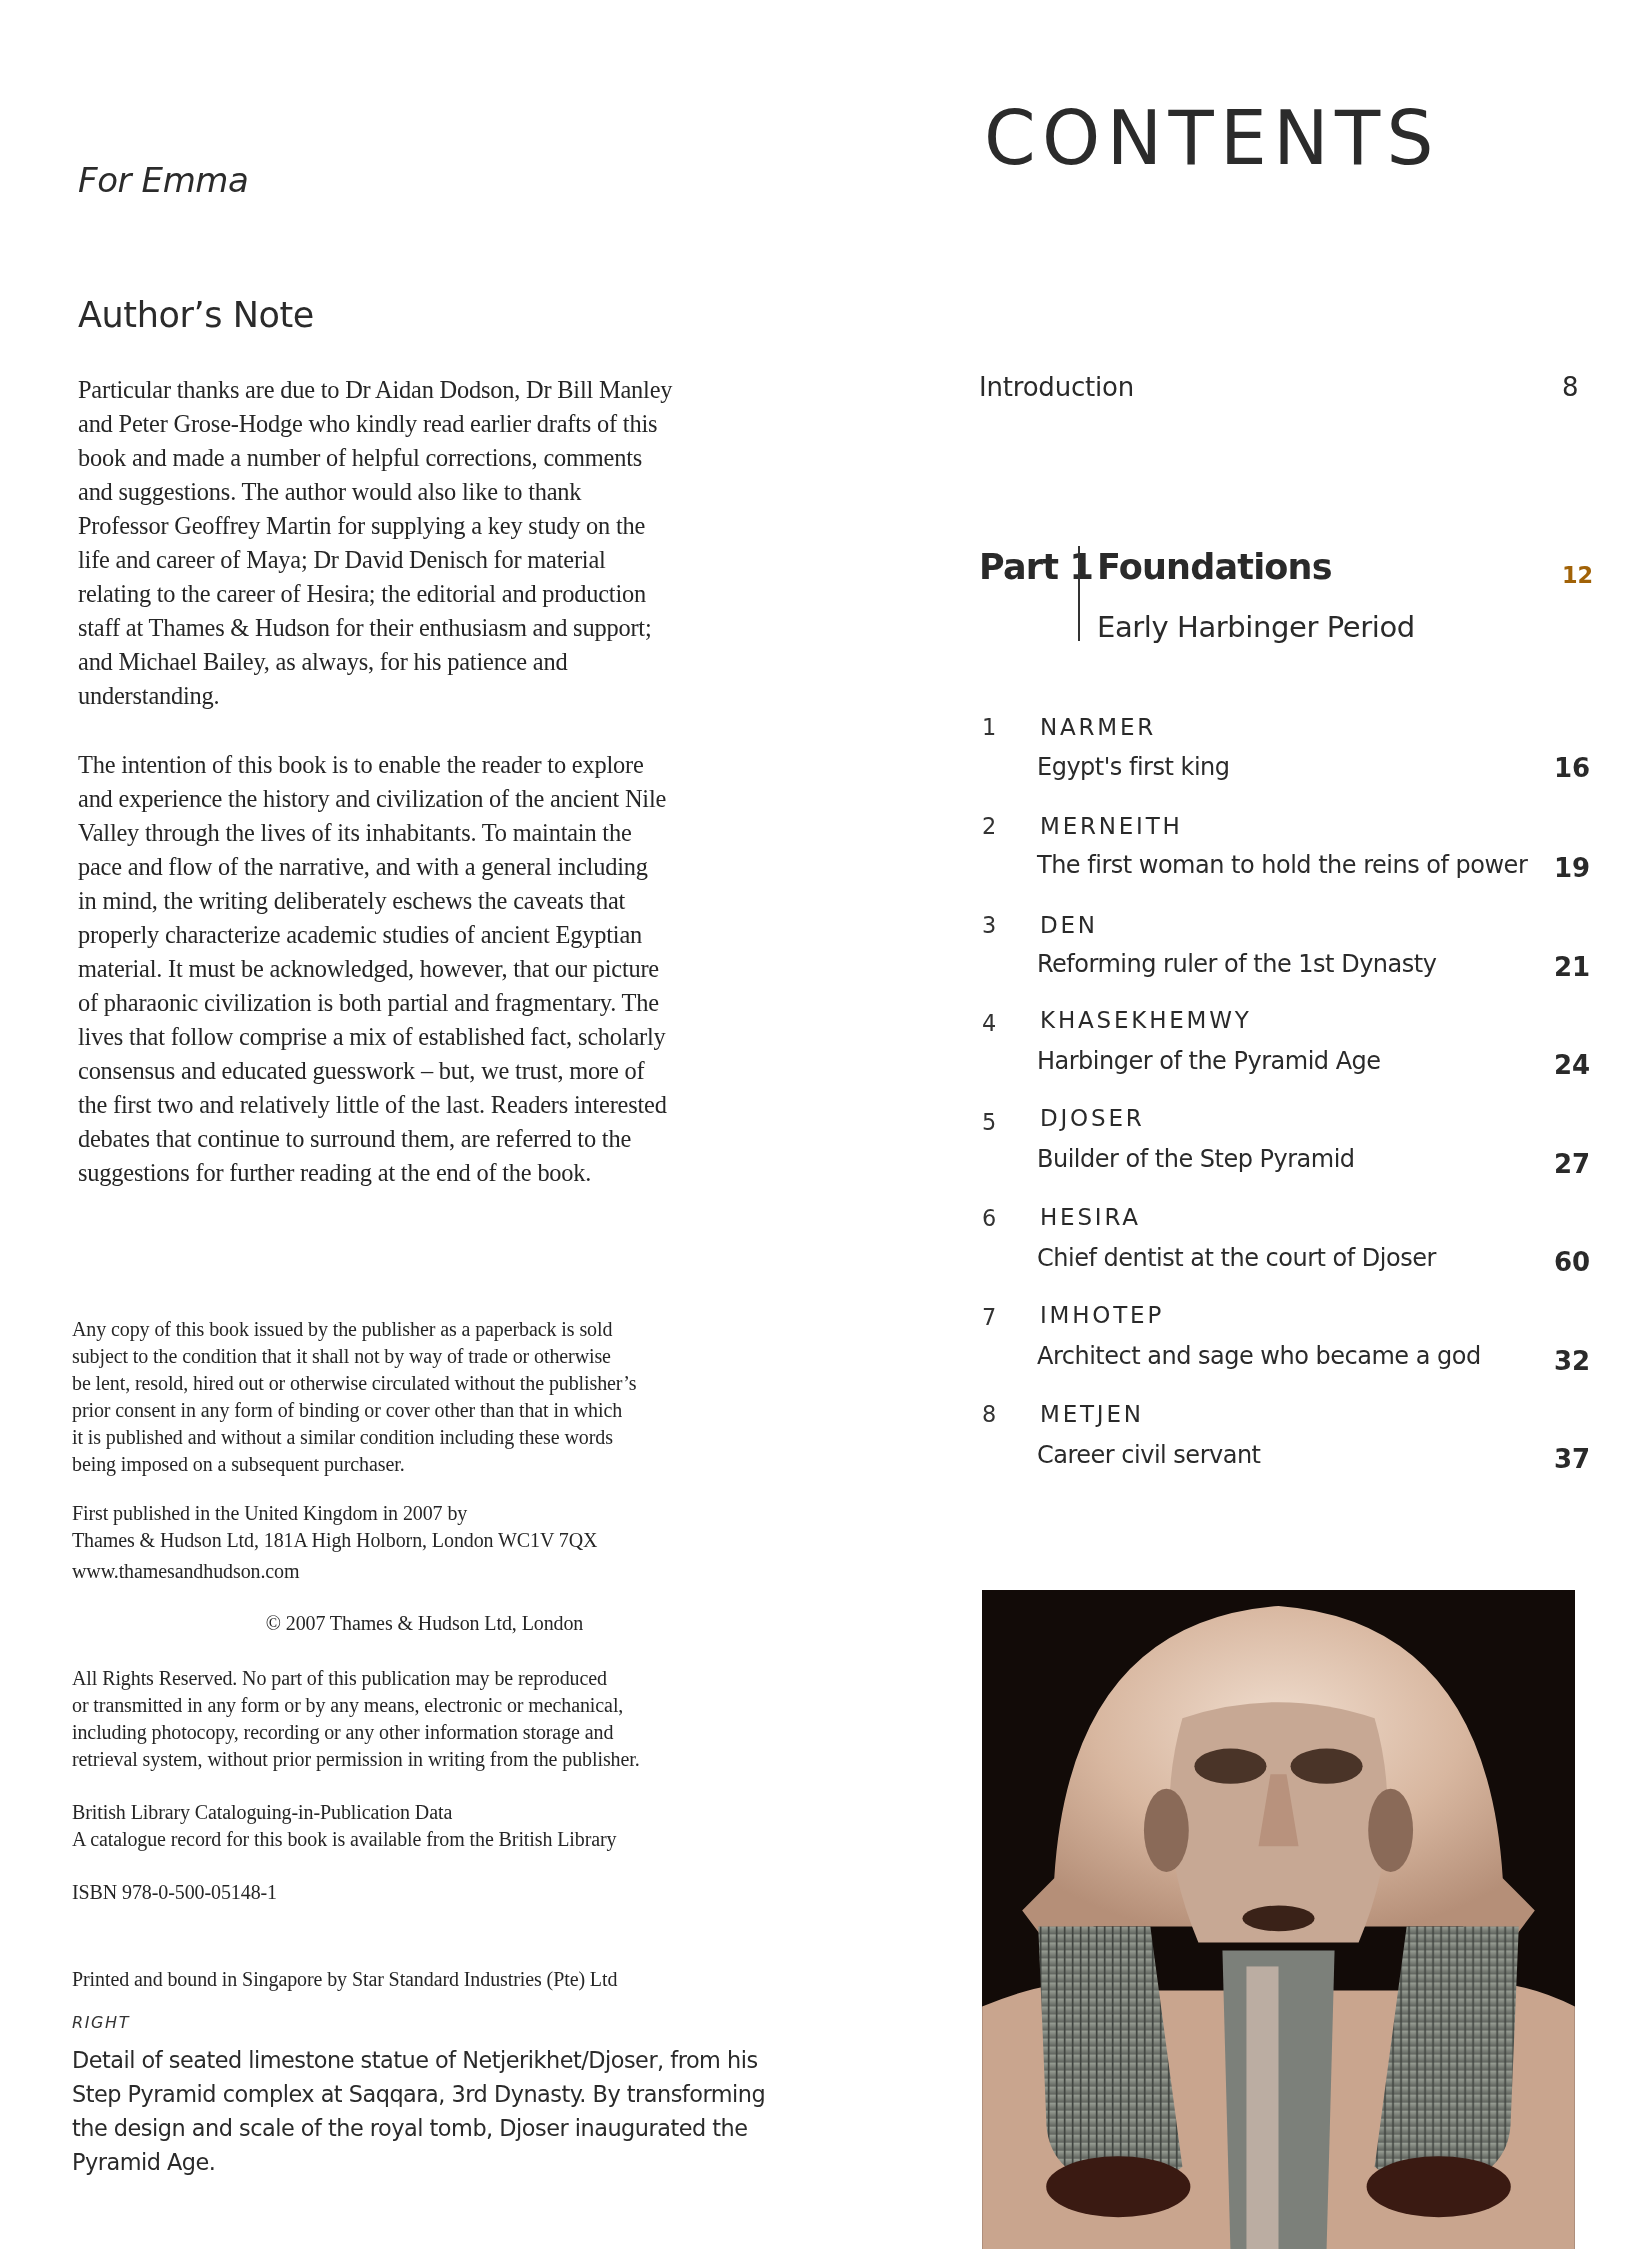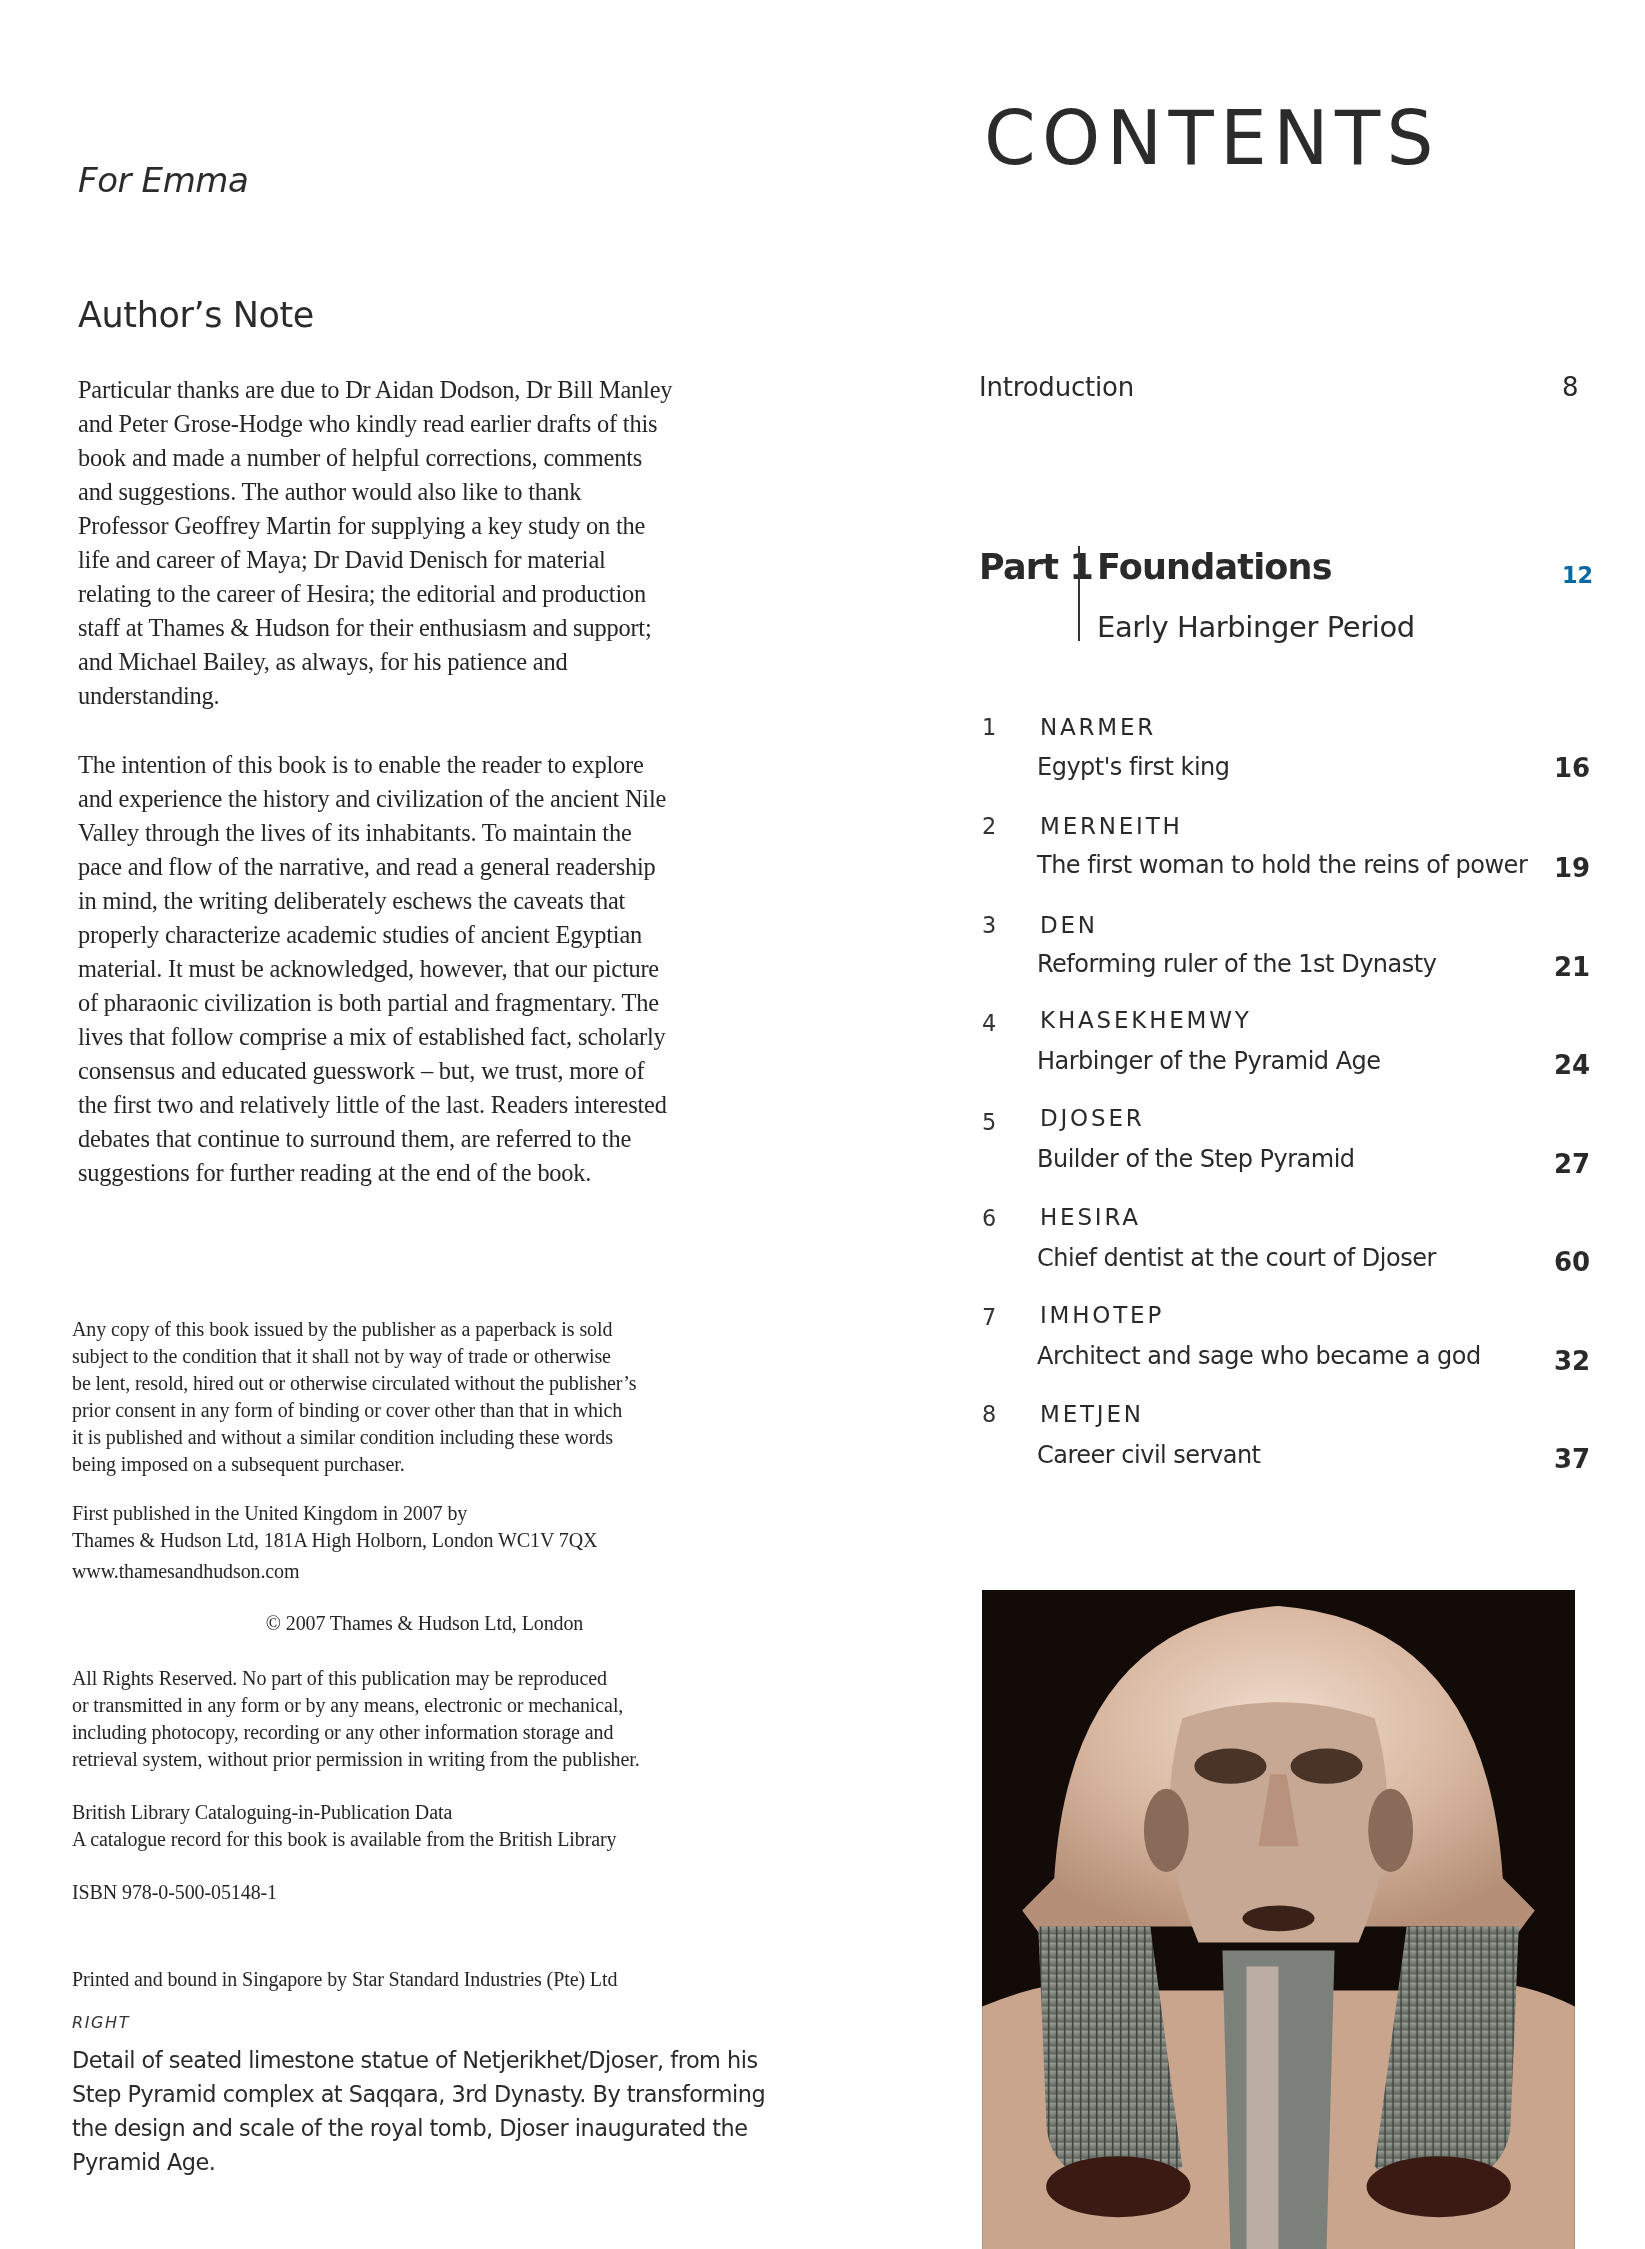--- a/index.html
+++ b/index.html
@@ -31,21 +31,21 @@
 
   
   #contents-title { left:984px; top:95px; font-size:74px; letter-spacing:6.4px; color:#2b2b2b; font-weight:normal; }
   #intro-label { left:979px; top:372px; font-size:26px; color:#2a2a2a; letter-spacing:-0.2px; }
   #intro-page { left:1562px; top:372px; font-size:26px; color:#2a2a2a; }
 
   #part-label { left:979px; top:547px; font-size:35px; font-weight:bold; letter-spacing:-0.8px; color:#2a2a2a; }
   #part-divider { left:1078px; top:546px; width:2.4px; height:95px; background:#333; }
   #part-title { left:1097px; top:547px; font-size:35px; font-weight:bold; letter-spacing:-0.8px; color:#2a2a2a; }
   #part-subtitle { left:1097px; top:610px; font-size:29px; color:#2a2a2a; letter-spacing:-0.4px; }
-  #part-page { left:1562px; top:562px; font-size:22.4px; font-weight:bold; color:#0369a1;text-align:right; }
+  #part-page { left:1562px; top:562px; font-size:22.4px; font-weight:bold; color:#a16207;text-align:right; }
 
   .ch-num { position:absolute; left:982px; font-size:22.4px; color:#333; }
   .ch-name { position:absolute; left:1040px; font-size:23px; letter-spacing:2.8px; color:#2a2a2a; }
   .ch-sub { position:absolute; left:1037px; font-size:24px; letter-spacing:-0.5px; color:#2a2a2a; white-space:nowrap; }
   .ch-page { position:absolute; left:1554px; width:40px; text-align:left; font-size:26px; font-weight:bold; color:#2a2a2a; }
 
   
   #photo { left:982px; top:1590px; width:593px; height:660px; overflow:hidden; background:#120b08; }
   #photo svg { display:block; }
 </style>
@@ -65,21 +65,21 @@
   <span class="ln">relating to the career of Hesira; the editorial and production</span>
   <span class="ln">staff at Thames &amp; Hudson for their enthusiasm and support;</span>
   <span class="ln">and Michael Bailey, as always, for his patience and</span>
   <span class="ln">understanding.</span>
 </div>
 
 <div id="para2" class="abs body-para serif">
   <span class="ln">The intention of this book is to enable the reader to explore</span>
   <span class="ln">and experience the history and civilization of the ancient Nile</span>
   <span class="ln">Valley through the lives of its inhabitants. To maintain the</span>
-  <span class="ln">pace and flow of the narrative, and read a general readership</span>
+  <span class="ln">pace and flow of the narrative, and with a general including</span>
   <span class="ln">in mind, the writing deliberately eschews the caveats that</span>
   <span class="ln">properly characterize academic studies of ancient Egyptian</span>
   <span class="ln">material. It must be acknowledged, however, that our picture</span>
   <span class="ln">of pharaonic civilization is both partial and fragmentary. The</span>
   <span class="ln">lives that follow comprise a mix of established fact, scholarly</span>
   <span class="ln">consensus and educated guesswork – but, we trust, more of</span>
   <span class="ln">the first two and relatively little of the last. Readers interested</span>
   <span class="ln">debates that continue to surround them, are referred to the</span>
   <span class="ln">suggestions for further reading at the end of the book.</span>
 </div>

